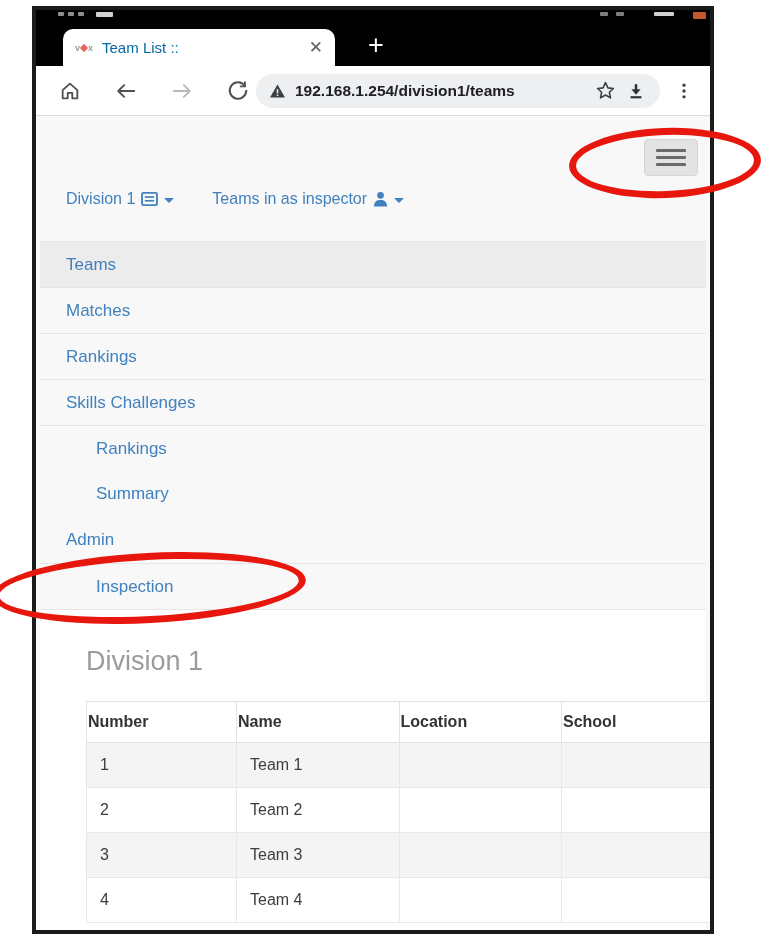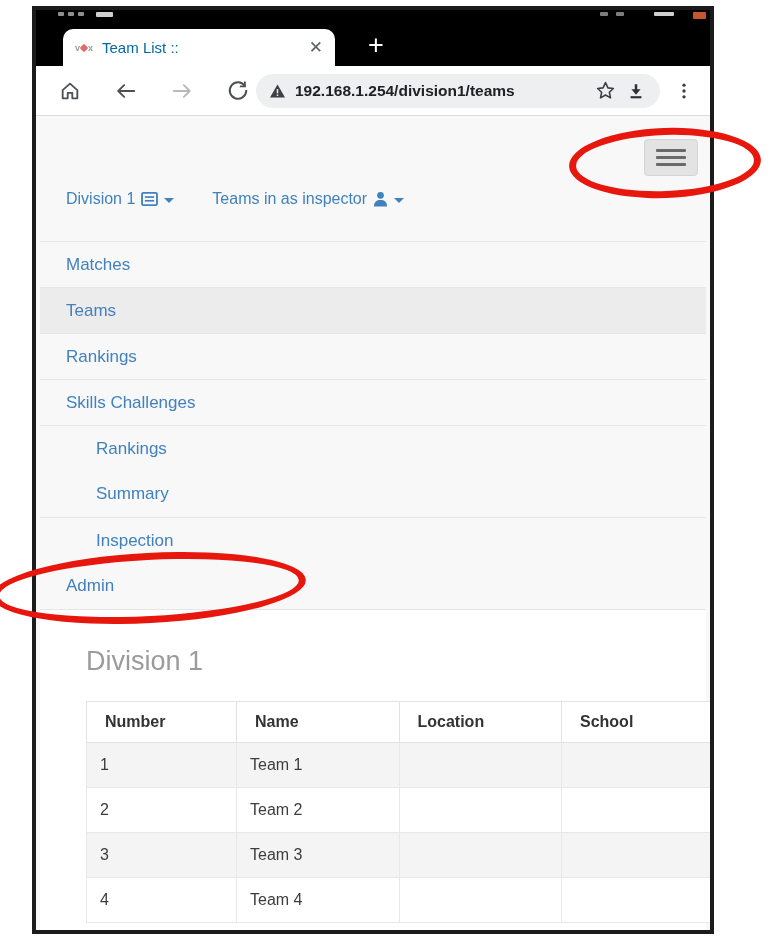--- a/index.html
+++ b/index.html
@@ -60,21 +60,21 @@
   }
   .menu-item.divider { border-top:1px solid #e6e6e6; }
   .menu-item.indent { padding-left:56px; }
   .menu-item.active { background:#ececec; }
   .menu-end { position:absolute; top:489px; left:0; right:0; border-top:1px solid #e6e6e6; }
   .main { position:absolute; top:490px; left:0; right:0; bottom:-60px; background:#fff; padding:24px 0 0 46px; }
   .main h1 { font-size:40px; font-weight:700; color:#2d2d2d; letter-spacing:.5px; }
   .subtitle { margin-top:12px; font-size:27px; color:#9b9b9b; }
   table { margin-top:24px; width:626px; border-collapse:collapse; table-layout:fixed; }
   col.c1,col.c4 { width:24%; } col.c2,col.c3 { width:26%; }
-  th { text-align:left; font-size:16px; font-weight:700; color:#333; padding:11px 18px; border:1px solid #e2e2e2; background:#fff; }
+  th { text-align:left; font-size:16px; font-weight:700; color:#333; padding:11px 1px; border:1px solid #e2e2e2; background:#fff; }
   td { font-size:16px; color:#3d3d3d; padding:12px 13px; border:1px solid #e8e8e8; height:45px; }
   tbody tr:nth-child(odd) { background:#f4f4f4; }
   tbody tr:nth-child(even) { background:#fff; }
   
   .annotation { position:absolute; border:7px solid var(--annotation); border-radius:50%; background:transparent; z-index:50; pointer-events:none; }
   .ann-toggle { left:569px; top:128px; width:192px; height:70px; transform:rotate(-2deg); }
   .ann-inspection { left:-8px; top:553px; width:314px; height:70px; transform:rotate(-3deg); }
   svg { display:block; }
 </style>
 </head>
@@ -181,28 +181,28 @@
           <span>Teams in as inspector</span>
           <svg width="15" height="16" viewBox="0 0 16 17">
             <circle cx="8" cy="4.5" r="3.6" fill="#4181bd"></circle>
             <path d="M1 16.5 C1 11.5 4 9.5 8 9.5 C12 9.5 15 11.5 15 16.5 Z" fill="#4181bd"></path>
           </svg>
           <span class="caret"></span>
         </span>
       </div>
 
       <div class="menu">
+          <div class="menu-item active divider">Teams</div>
           <div class="menu-item divider">Matches</div>
-          <div class="menu-item active divider">Teams</div>
           <div class="menu-item divider">Rankings</div>
           <div class="menu-item divider">Skills Challenges</div>
           <div class="menu-item indent divider">Rankings</div>
           <div class="menu-item indent">Summary</div>
+          <div class="menu-item">Admin</div>
           <div class="menu-item indent divider">Inspection</div>
-          <div class="menu-item">Admin</div>
         </div>
       <div class="menu-end"></div>
 
       <div class="main">
         <div class="subtitle">Division 1</div>
         <table>
           <colgroup>
               <col class="c1">
               <col class="c2">
               <col class="c3">

